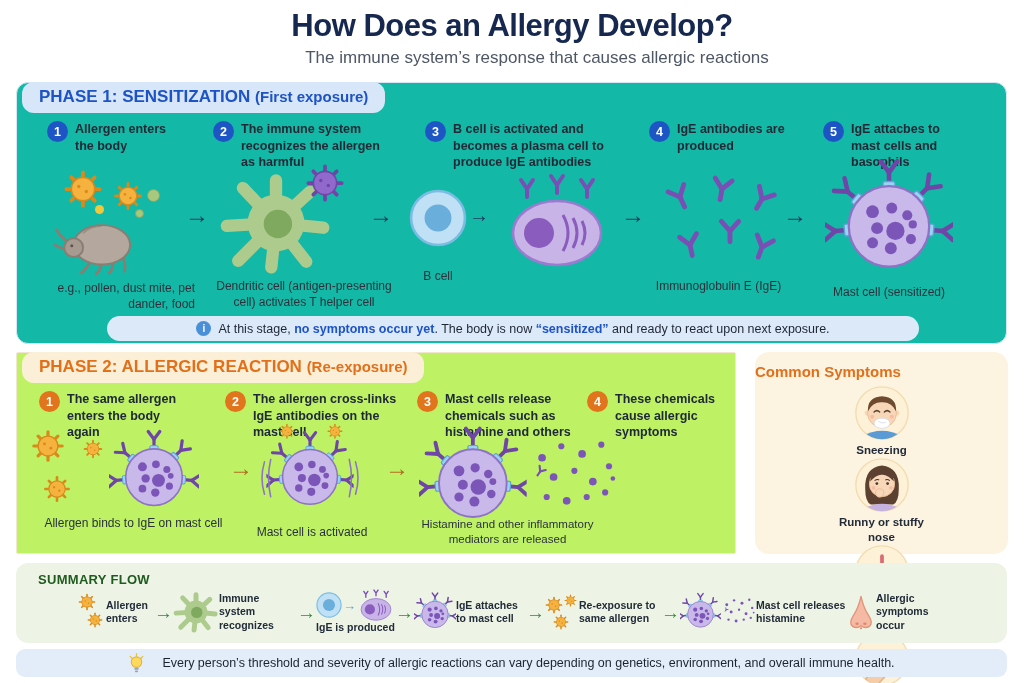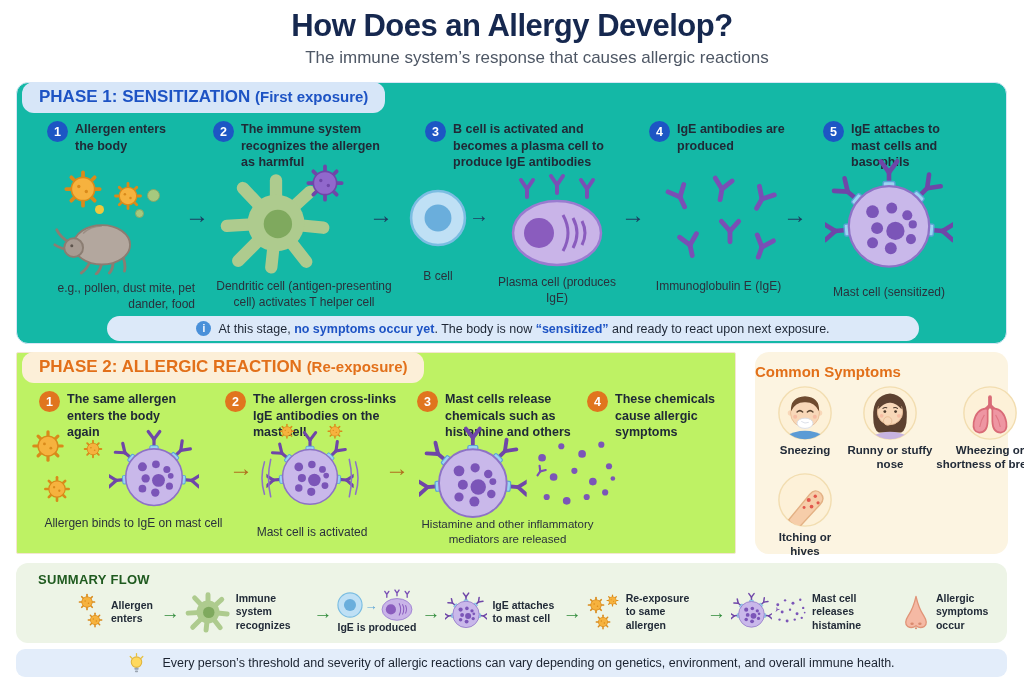--- a/index.html
+++ b/index.html
@@ -19,26 +19,26 @@
   .b1{background:#1d56c4;} .b2{background:#e0751e;}
   .step .txt{font-size:12.5px;font-weight:700;color:#202a37;line-height:1.32;}
   .cap{position:absolute;text-align:center;font-size:12px;color:#2a313c;line-height:1.3;font-weight:500;}
   .arrow{position:absolute;font-weight:800;font-size:24px;line-height:1;}
   .an{color:#1d3a5f;} .ao{color:#b06f1e;}
   .note{position:absolute;left:90px;top:233px;width:812px;height:25px;background:#dce9f9;border-radius:13px;display:flex;align-items:center;justify-content:center;gap:7px;font-size:12.5px;color:#1d2634;}
   .note .hl{color:#1d53c4;font-weight:700;}
   .iinfo{width:15px;height:15px;border-radius:50%;background:#4a90d9;color:#fff;font-size:10px;font-weight:800;display:flex;align-items:center;justify-content:center;}
   .symbox{left:755px;top:352px;width:253px;height:202px;background:#fcf4e1;border-radius:14px;}
   .symtitle{position:absolute;top:11px;width:100%;text-align:left;font-size:15px;font-weight:800;color:#e2701a;}
-  .symgrid{position:absolute;left:10px;right:10px;top:33px;bottom:4px;display:grid;grid-template-columns:1fr 1fr 1fr;}
+  .symgrid{position:absolute;left:10px;right:10px;top:33px;bottom:4px;display:grid;grid-template-columns:1fr;}
   .symitem{display:flex;flex-direction:column;align-items:center;justify-content:flex-start;}
   .symitem .lbl{font-size:11.5px;font-weight:700;color:#222b38;text-align:center;line-height:1.25;margin-top:2px;}
   .sumbox{left:16px;top:563px;width:991px;height:80px;background:#edf4e6;border-radius:12px;}
   .sumtitle{position:absolute;left:22px;top:9px;font-size:13px;font-weight:800;color:#1f5a1f;letter-spacing:.3px;}
-  .flow{position:absolute;left:62px;top:22px;right:4px;height:54px;display:flex;align-items:center;gap:5px;}
+  .flow{position:absolute;left:62px;top:22px;right:4px;height:54px;display:flex;align-items:center;}
   .flow .lbl{font-size:10.5px;font-weight:700;color:#222b38;line-height:1.25;}
   .fa{font-size:19px;font-weight:800;color:#2f8b3a;line-height:1;flex:0 0 auto;}
   .igegrp{display:flex;flex-direction:column;align-items:center;flex:0 0 auto;}
   .igegrp .row{display:flex;align-items:center;gap:1px;}
   .minar{color:#5ba3d6;font-weight:800;font-size:13px;line-height:1;}
   .footbar{left:16px;top:649px;width:991px;height:28px;background:#e3edfa;border-radius:9px;display:flex;align-items:center;justify-content:center;gap:17px;font-size:12.5px;color:#1b2330;font-weight:500;}
   .icw{display:inline-block;line-height:0;}
 </style>
 </head>
 <body>
@@ -356,21 +356,20 @@
         </svg>
     </div>
     <span class="arrow an" style="left:766px;top:120px">→</span>
     <svg class="abs icw" style="left:808px;top:72px" width="128" height="128">
         <use href="#mastcell"></use>
       </svg>
 
     <div class="cap" style="left:20px;top:198px;width:158px;text-align:right">e.g., pollen, dust mite, pet dander, food</div>
     <div class="cap" style="left:196px;top:196px;width:182px">Dendritic cell (antigen-presenting cell) activates T helper cell</div>
     <div class="cap" style="left:390px;top:186px;width:62px">B cell</div>
-    <div class="cap" style="left:470px;top:192px;width:140px">Plasma cell (produces IgE)</div>
     <div class="cap" style="left:624px;top:196px;width:155px">Immunoglobulin E (IgE)</div>
     <div class="cap" style="left:812px;top:202px;width:120px">Mast cell (sensitized)</div>
 
     <div class="note">
       <span class="iinfo">i</span>
       <span><span>At this stage, </span><span class="hl">no symptoms occur yet</span><span>. The body is now </span><span class="hl">“sensitized”</span><span> and ready to react upon next exposure.</span></span>
     </div>
   </div>
 
   <div class="abs p2box">

